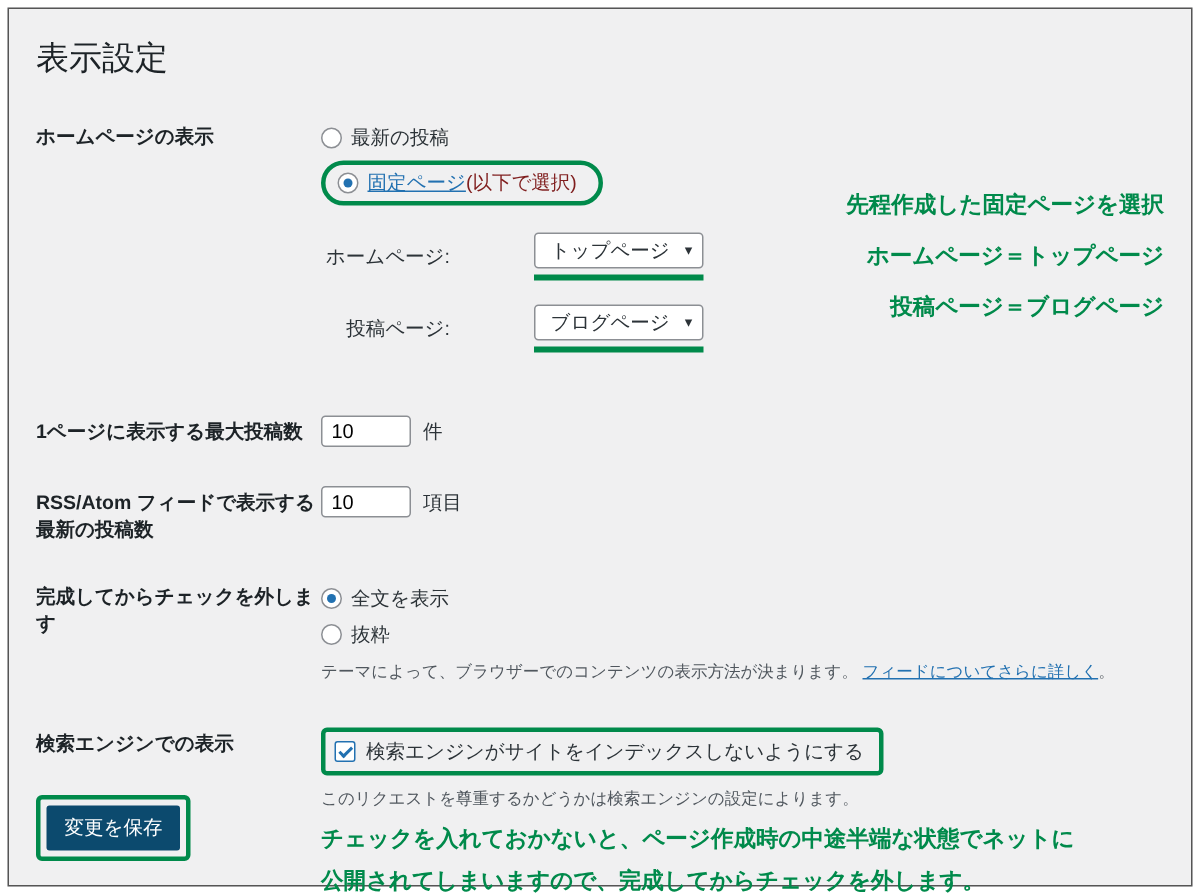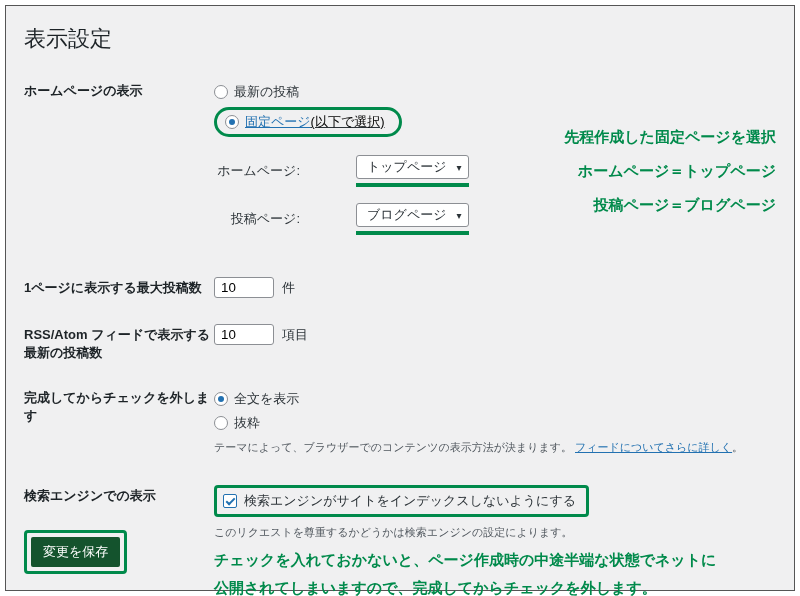--- a/index.html
+++ b/index.html
@@ -53,21 +53,21 @@
     width: 14px; height: 14px; border-radius: 50%;
     border: 1px solid #8c8f94; background: #fff;
     margin-right: 6px; flex: 0 0 14px;
     position: relative;
   }
   .radio-dot-on::after {
     content: ""; position: absolute; left: 3px; top: 3px;
     width: 6px; height: 6px; border-radius: 50%; background: #2271b1;
   }
   .link-text { color: #2271b1; text-decoration: underline; }
-  .muted { color: #000000; }
+  .muted { color: #7f1d1d; }
   .ring-green {
     display: inline-flex; align-items: center;
     border: 3px solid #008a4b; border-radius: 999px;
     padding: 3px 14px 3px 8px;
   }
   .sub-line {
     display: flex; align-items: center;
     margin: 12px 0 0 0;
     gap: 48px;
   }
@@ -114,21 +114,21 @@
     font-size: 15px; font-weight: 700; color: #008a4b;
     line-height: 1.85; margin-top: 6px;
   }
   .save-wrap {
     position: absolute;
     left: 18px; bottom: 16px;
     border: 3px solid #008a4b; border-radius: 4px;
     padding: 4px;
   }
   .save-btn {
-    background: #14532d; color: #fff;
+    background: #0c4a6e; color: #fff;
     border: none; padding: 6px 12px; font-size: 13px;
     border-radius: 2px;
   }
 </style>
 </head>
 <body>
 
 <div class="panel">
   <div class="heading">表示設定</div>
 
@@ -140,21 +140,21 @@
       <div>投稿ページ＝ブログページ</div>
     </div>
 
     <div class="row" style="padding-top:0;">
       <div class="label-col">ホームページの表示</div>
       <div class="field-col">
         <div class="opt-line">
           <span class="radio-dot"></span>
           <span>最新の投稿</span>
         </div>
-        <div class="opt-line" style="margin-top:6px;text-decoration:underline;">
+        <div class="opt-line" style="margin-top:6px;">
           <span class="ring-green">
             <span class="radio-dot-on"></span>
             <span class="link-text">固定ページ</span>
             <span class="muted"> (以下で選択)</span>
           </span>
         </div>
 
         <div class="sub-line" style="margin-top:18px;">
           <span class="sub-label">ホームページ:</span>
           <span class="underline-green">

